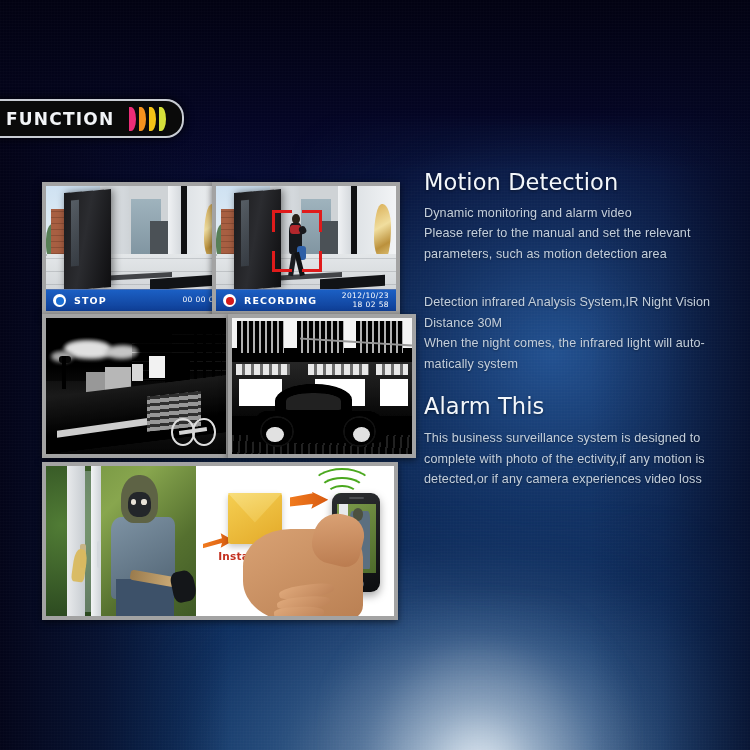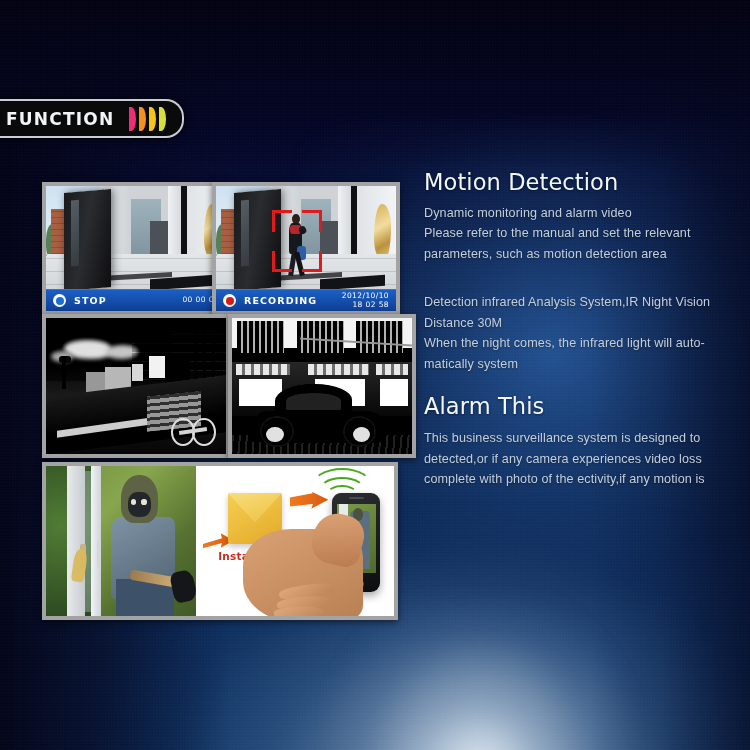--- a/index.html
+++ b/index.html
@@ -378,21 +378,21 @@
           <i class="bl"></i>
           <i class="br"></i>
         </div>
       </div>
       <div class="statusbar">
         <span class="st-dot">
             <em style="background:#d41b1b"></em>
           </span>
         <span class="st-label">RECORDING</span>
         <span class="st-time">
-          <span>2012/10/10</span><br>
+          <span>2012/10/23</span><br>
           <span>18 02 58</span>
         </span>
       </div>
     </div>
   </div>
 
   <div class="card" style="left:42px;top:314px;width:180px;height:136px;">
     <div class="shot">
       <div class="nv nv-a">
         <div class="nv-a-sky"></div>
@@ -525,19 +525,19 @@
       <div class="b-line">Detection infrared Analysis System,IR Night Vision</div>
       <div class="b-line">Distance 30M</div>
       <div class="b-line">When the night comes, the infrared light will auto-</div>
       <div class="b-line">matically system</div>
     </div>
 
     <div class="block">
       <div class="b-title">Alarm This</div>
       <div style="height:8px;"></div>
       <div class="b-line">This business surveillance system is designed to</div>
+      <div class="b-line">complete with photo of the ectivity,if any motion is</div>
       <div class="b-line">detected,or if any camera experiences video loss</div>
-      <div class="b-line">complete with photo of the ectivity,if any motion is</div>
     </div>
 
   </div>
 
 </div>
 
 </body></html>

